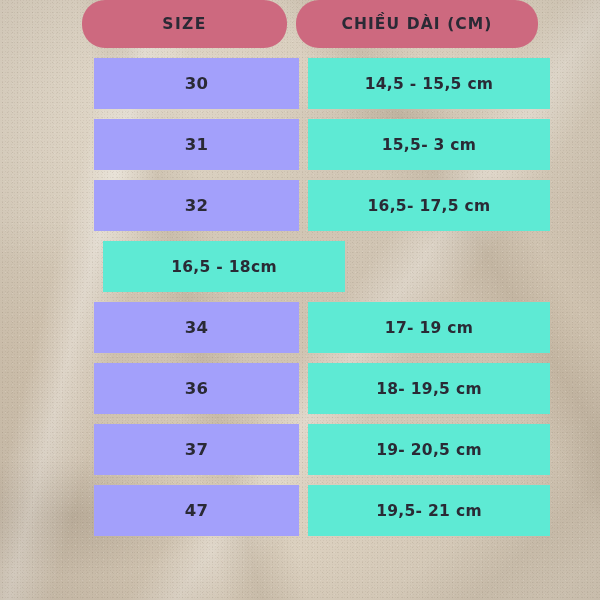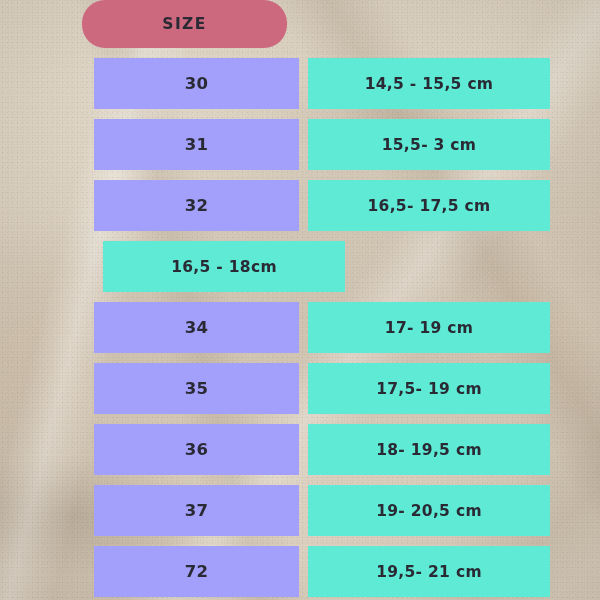--- a/index.html
+++ b/index.html
@@ -110,20 +110,21 @@
   <div class="bg-layer bg-base"></div>
   <div class="bg-layer bg-creases"></div>
   <div class="bg-layer bg-grain"></div>
   <div class="bg-layer bg-vignette"></div>
 
   <div class="table">
 
     <div class="row header-row">
       <div class="cell header-cell col-size">SIZE</div>
       <div class="spacer"></div>
+      <div class="cell header-cell col-len">CHIỀU DÀI (CM)</div>
     </div>
 
     <div class="row data-row">
       <div class="cell cell-size col-size">30</div>
       <div class="spacer"></div>
       <div class="cell cell-len col-len">14,5 - 15,5 cm</div>
     </div>
 
     <div class="row data-row">
       <div class="cell cell-size col-size">31</div>
@@ -141,38 +142,33 @@
       <div class="spacer"></div>
       <div class="cell cell-len col-len">16,5 - 18cm</div>
     </div>
 
     <div class="row data-row">
       <div class="cell cell-size col-size">34</div>
       <div class="spacer"></div>
       <div class="cell cell-len col-len">17- 19 cm</div>
     </div>
 
-    <div class="row data-row">
-      <div class="cell cell-size col-size">35</div>
-      <div class="spacer"></div>
-      <div class="cell cell-len col-len">17,5- 19 cm</div>
-    </div>
 
     <div class="row data-row">
       <div class="cell cell-size col-size">36</div>
       <div class="spacer"></div>
       <div class="cell cell-len col-len">18- 19,5 cm</div>
     </div>
 
     <div class="row data-row">
       <div class="cell cell-size col-size">37</div>
       <div class="spacer"></div>
       <div class="cell cell-len col-len">19- 20,5 cm</div>
     </div>
 
     <div class="row data-row">
-      <div class="cell cell-size col-size">72</div>
+      <div class="cell cell-size col-size">47</div>
       <div class="spacer"></div>
       <div class="cell cell-len col-len">19,5- 21 cm</div>
     </div>
 
   </div>
 </div>
 
 </body></html>

